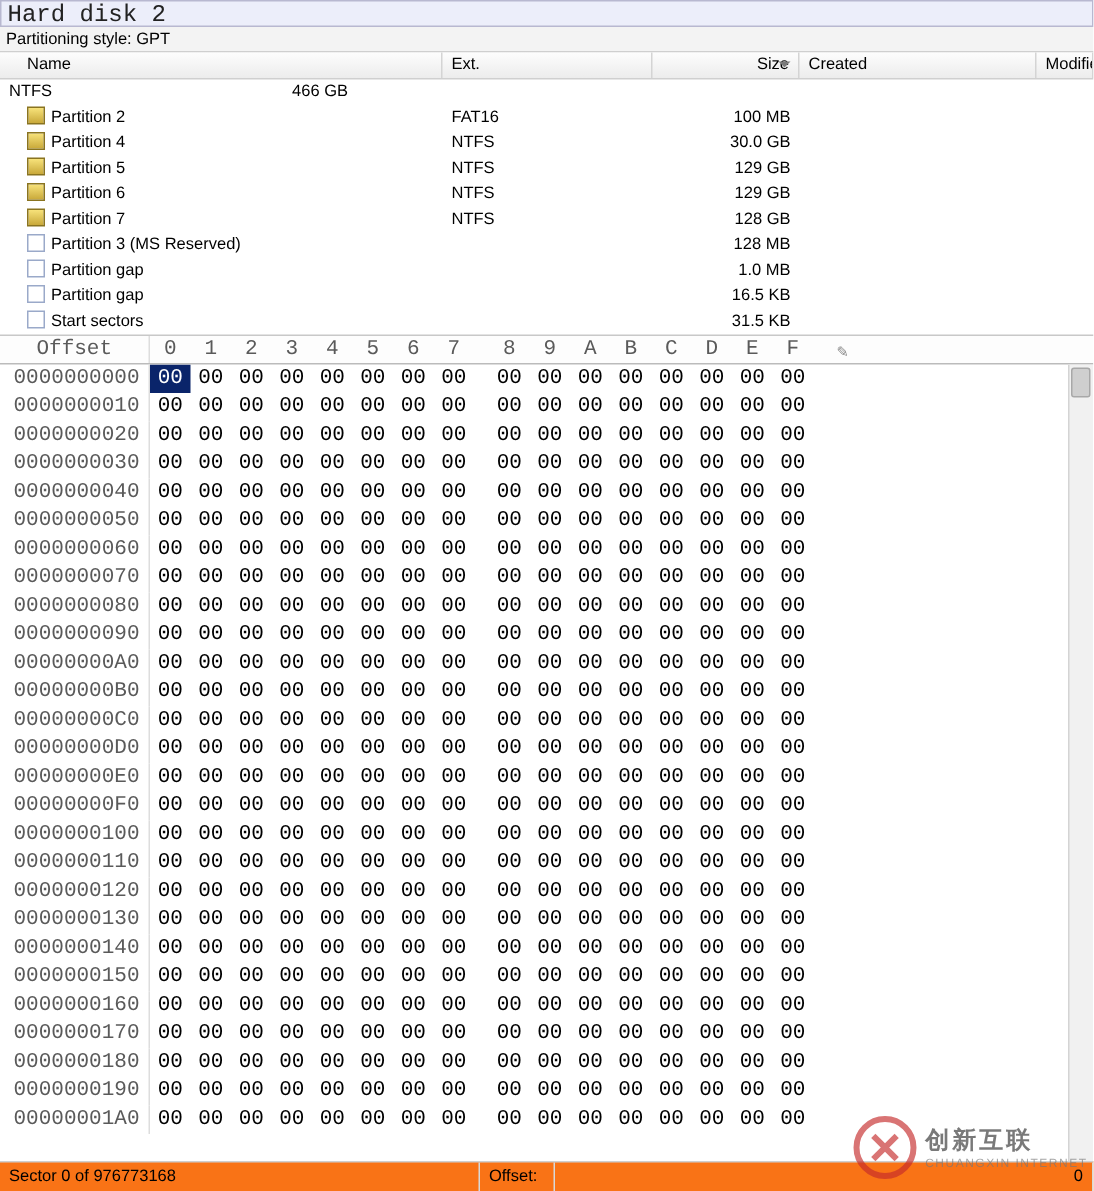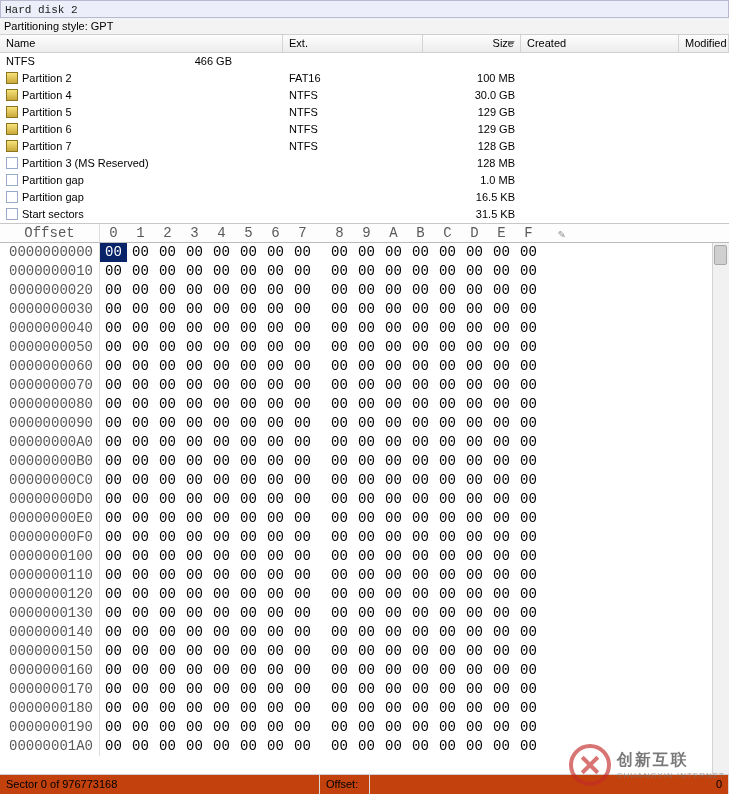--- a/index.html
+++ b/index.html
@@ -1,30 +1,30 @@
 <!DOCTYPE html>
 <html><head>
 <meta charset="utf-8">
 <style>
 * { margin: 0; padding: 0; box-sizing: border-box; }
 html, body { width: 729px; height: 794px; overflow: hidden; font-family: Tahoma, Arial, sans-serif; font-size: 11px; background: #fff; color: #000; }
 .container { display: flex; flex-direction: column; height: 794px; width: 729px; }
-.titlebar { height: 18px; line-height: 16px; padding: 1px 4px; background: #eceefa; border: 1px solid #b8b8d0; font-family: "SimSun","Courier New",monospace; font-size: 11px; color: #222; }
+.titlebar { height: 18px; line-height: 16px; padding: 1px 4px; background: #eceefa; border: 1px solid #b8b8d0; font-family: "SimSun","Courier New",monospace; font-size: 16px; color: #222; }
 .substyle { height: 17px; line-height: 17px; padding: 0 4px; background: #f3f3f3; border-bottom: 1px solid #cfcfcf; font-size: 11px; }
 .partlist { flex: 0 0 auto; }
 .headers { display: flex; background: linear-gradient(#fdfdfd,#ececec); border-bottom: 1px solid #cfcfcf; height: 18px; }
 .hcell { border-right: 1px solid #d4d4d4; padding: 2px 6px; font-size: 11px; white-space: nowrap; overflow: hidden; position: relative; }
 .hcell.sorted::after { content:""; position:absolute; right:5px; top:6px; border:4px solid transparent; border-top-color:#7a7a7a; }
 .rows { }
 .prow { display: flex; height: 17px; line-height: 17px; }
 .pcell { padding: 0 6px; overflow: hidden; white-space: nowrap; }
 .icon-box { display:inline-block; width:12px; height:12px; margin-right:4px; vertical-align:-2px; }
 .icon-part { background: linear-gradient(#f7e27a,#c9a93a); border:1px solid #8a7420; }
 .icon-plain { background:#fff; border:1px solid #9aa9c9; }
-.c-name { flex: 0 0 283px; }
+.c-name { flex: 0 0 283px; margin-left: 12px; }
 .c-ext  { flex: 0 0 140px; }
 .c-size { flex: 0 0 98px; text-align: right; }
 .c-cre  { flex: 0 0 158px; }
 .c-mod  { flex: 1 1 auto; }
 .hexwrap { flex: 1 1 auto; overflow: hidden; position: relative; border-top: 1px solid #c8c8c8; }
 .hexhead { display:flex; height:19px; background:#fdfdfd; border-bottom:1px solid #bbb; font-family:"Courier New",monospace; font-size:14px; color:#5a5a5a; }
 .hh-off { width:100px; text-align:center; padding:1px 0; border-right:1px solid #ddd; }
 .hh-cells { display:flex; }
 .hh-cell { width:27px; text-align:center; padding:1px 0; }
 .hh-gap { width:10px; }
@@ -34,21 +34,21 @@
 .hexrows { font-family:"Courier New",monospace; font-size:14px; line-height:19px; color:#000; }
 .hexrow { display:flex; height:19px; }
 .hr-off { width:100px; text-align:right; padding-right:6px; color:#5a5a5a; border-right:1px solid #ddd; }
 .hr-hex { display:flex; }
 .hx { width:27px; text-align:center; }
 .hx.selected { background:#0a246a; color:#fff; }
 .hr-gap { width:10px; }
 .hr-ascii { width:170px; }
 .vscroll { position:absolute; right:0; top:0; bottom:0; width:17px; background:#f1f1f1; border-left:1px solid #d4d4d4; }
 .vthumb { position:absolute; right:2px; top:2px; width:13px; height:20px; background:#cfcfcf; border:1px solid #a8a8a8; border-radius:2px; }
-.status { height:20px; display:flex; border-top:1px solid #cfcfcf; background:#c2410c; font-size:11px; }
+.status { height:20px; display:flex; border-top:1px solid #cfcfcf; background:#f97316; font-size:11px; }
 .status > div { padding:3px 6px; border-right:1px solid #d8d8d8; }
 .st-sector { flex:0 0 320px; }
 .st-offlabel { flex:0 0 50px; }
 .st-offval { flex:1; text-align:right; padding-right:12px; }
 .watermark { position:absolute; right:4px; bottom:8px; display:flex; align-items:center; gap:6px; opacity:0.65; pointer-events:none; }
 .wm-circle { width:42px; height:42px; border:4px solid #c52a2a; border-radius:50%; position:relative; }
 .wm-x { position:absolute; inset:6px; }
 .wm-x::before, .wm-x::after { content:""; position:absolute; left:50%; top:0; width:4px; height:100%; background:#c52a2a; transform-origin:center; }
 .wm-x::before { transform:translateX(-50%) rotate(45deg); }
 .wm-x::after  { transform:translateX(-50%) rotate(-45deg); }

